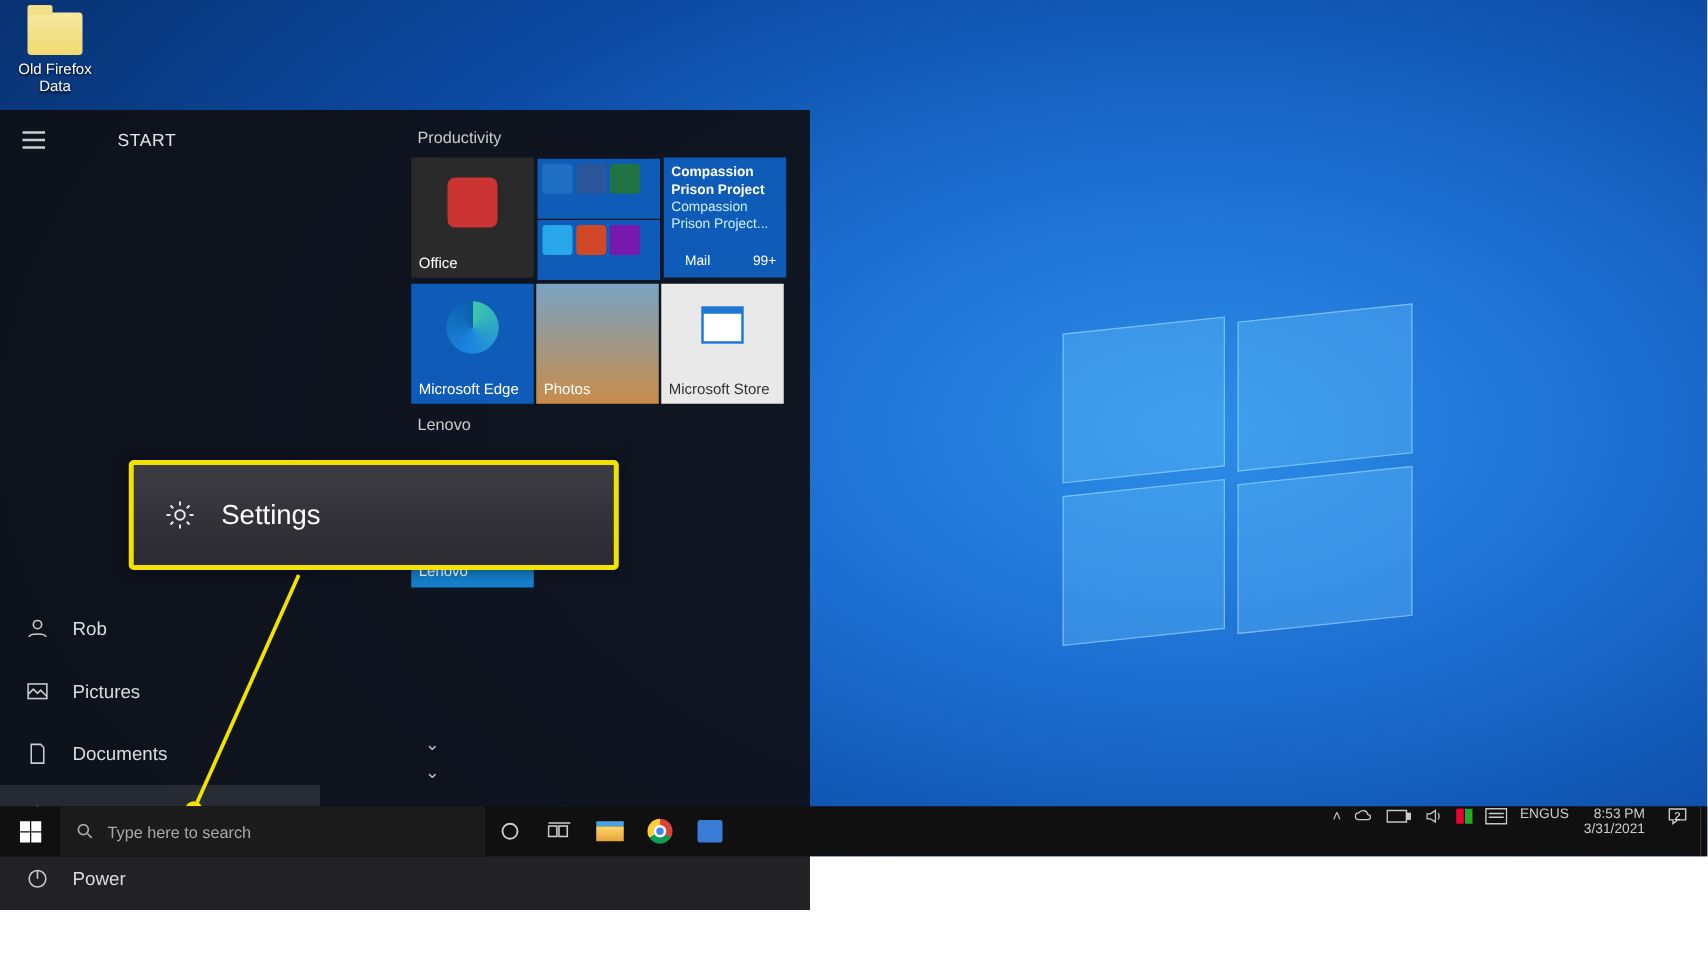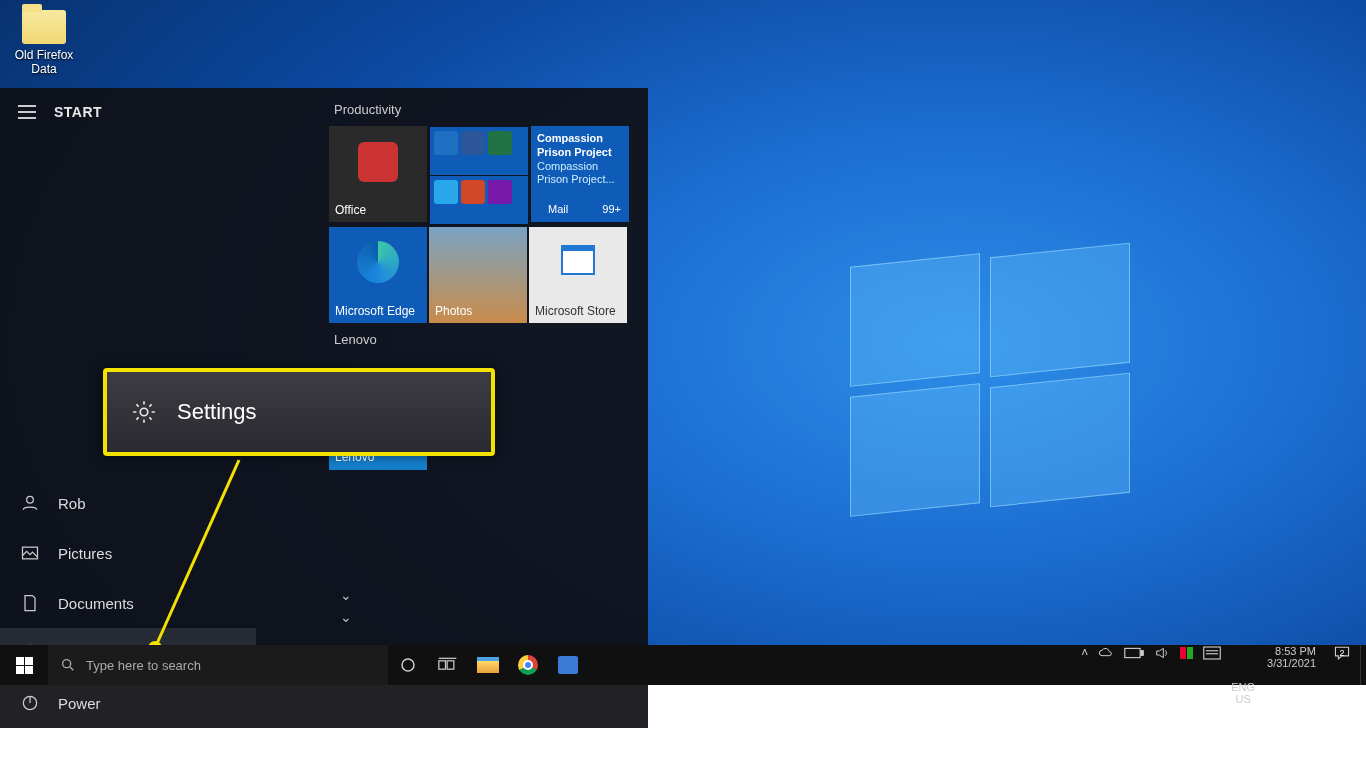--- a/index.html
+++ b/index.html
@@ -27,21 +27,21 @@
   .winlogo .bl{left:0; top:130px; transform:skewY(-6deg);}
   .winlogo .br{left:140px; top:120px; width:140px; transform:skewY(-6deg);}
   
   .start-menu{
     position:absolute; left:0; top:88px; width:648px; height:640px;
     background:rgba(15,15,20,.92); color:#e8e8e8;
   }
   .sm-top{display:flex; align-items:center; gap:18px; padding:16px 18px; font-size:14px; letter-spacing:.5px;}
   .hamburger{width:18px; height:14px; display:flex; flex-direction:column; justify-content:space-between;}
   .hamburger span{height:2px;background:#ccc;}
-  .sm-title{font-weight:700;}
+  .sm-title{font-weight:400;margin-left:40px;}
   .sm-rail{position:absolute;left:0;bottom:0;width:256px;}
   .rail-item{display:flex;align-items:center;gap:18px;height:50px;padding:0 20px;font-size:15px;color:#ddd;cursor:pointer;}
   .rail-item.hover{background:rgba(255,255,255,.10);}
   .rail-item svg{width:20px;height:20px;fill:none;stroke:#ccc;stroke-width:1.5;}
   
   .tiles{position:absolute;left:328px;top:6px;}
   .group-label{font-size:13px;color:#ccc;margin:8px 0 8px 6px;}
   .tile-row{display:flex;}
   .tile{width:98px;height:96px;margin:1px;background:#2a2a2a;position:relative;color:#fff;font-size:12px;}
   .tile.medium{width:98px;height:48px;}
@@ -72,21 +72,21 @@
   }
   .tb-start{width:48px;height:40px;display:flex;align-items:center;justify-content:center;}
   .winbtn{display:grid;grid-template-columns:8px 8px;grid-template-rows:8px 8px;gap:1px;}
   .winbtn span{background:#fff;}
   .search{flex:0 0 340px;height:40px;background:#1b1b1b;display:flex;align-items:center;gap:10px;padding:0 12px;color:#aaa;}
   .tb-ico{width:40px;height:40px;display:flex;align-items:center;justify-content:center;}
   .spacer{flex:1;}
   .tray{display:flex;align-items:center;gap:10px;padding:0 6px;}
   .tray span{font-size:12px;}
   .clock{display:flex;flex-direction:column;align-items:flex-end;line-height:1.1;font-size:11px;padding:0 8px;}
-  .lang{display:flex;flex-direction:column;align-items:center;line-height:1.1;font-size:11px;padding:0 4px;margin-top:36px;}
+  .lang{display:flex;flex-direction:row;align-items:center;line-height:1.1;font-size:11px;padding:0 4px;}
   .action-center{width:36px;display:flex;align-items:center;justify-content:center;position:relative;}
   .action-center .count{position:absolute;font-size:9px;color:#fff;}
 </style>
 </head>
 <body>
 
 <div class="desktop">
 
   <div class="desktop-icon">
     <div class="folder-shape"></div>

